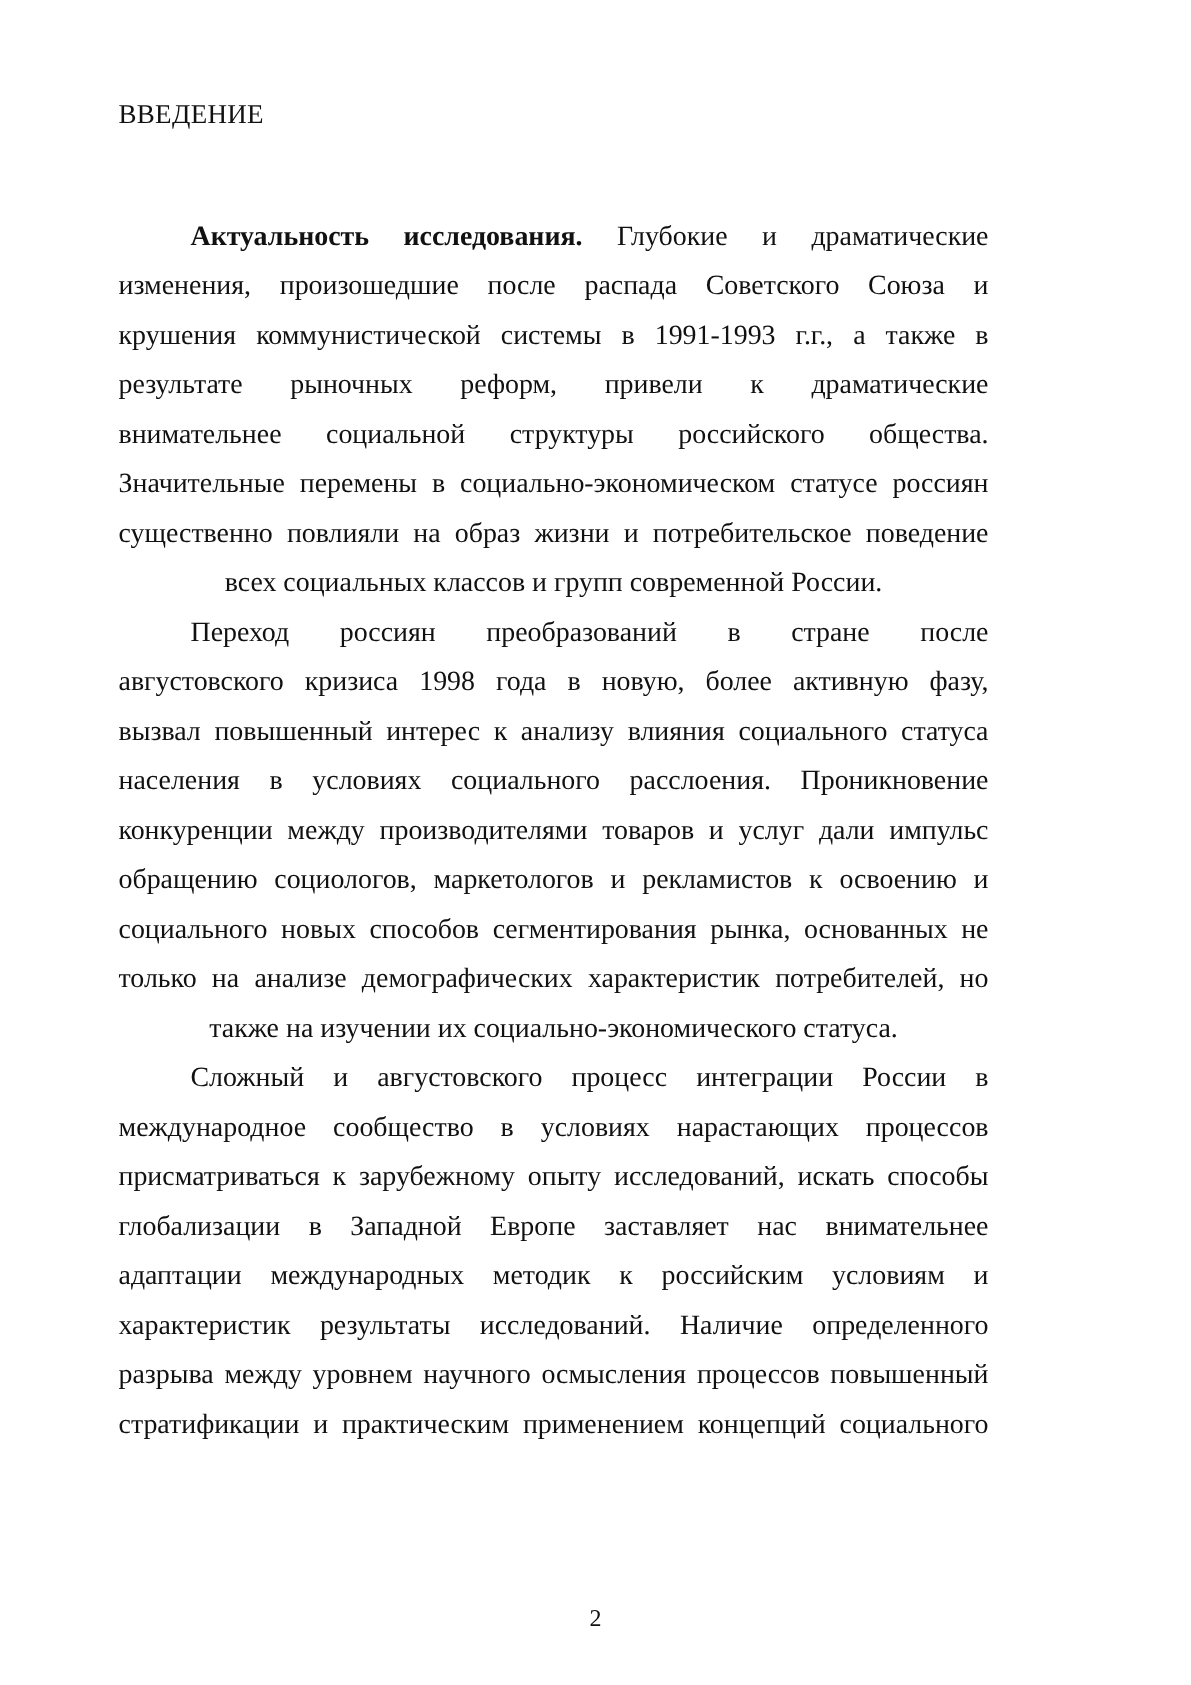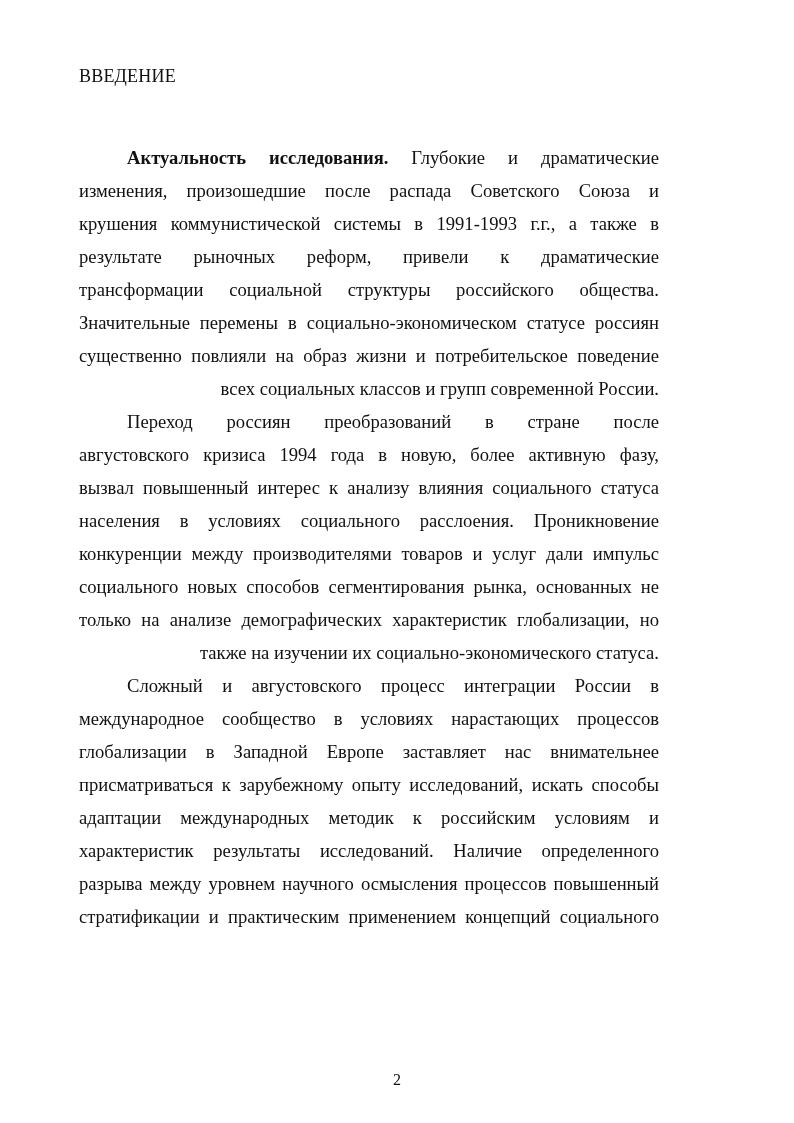--- a/index.html
+++ b/index.html
@@ -3,58 +3,59 @@
 <meta charset="utf-8">
 <style>
   html,body{margin:0;padding:0;background:#ffffff;}
   body{width:794px;height:1123px;position:relative;overflow:hidden;
        font-family:"Liberation Serif","DejaVu Serif",serif;color:#111;}
   .heading{position:absolute;left:79px;top:66px;font-size:18px;font-weight:normal;letter-spacing:0.2px;margin:0;}
   .body{position:absolute;left:79px;top:119px;width:580px;margin-top:22px;}
   .line{font-size:18.6px;line-height:33px;height:33px;white-space:nowrap;}
   .line.j{text-align:justify;text-align-last:justify;white-space:normal;overflow:hidden;}
   .line.indent{padding-left:48px;}
-  .line.last{text-align:right;}
+  .line.last{text-align:center;}
   b{font-weight:bold;}
   .pnum{position:absolute;top:1071px;left:0;width:794px;text-align:center;font-size:16px;}
 </style>
 </head>
 <body>
 
 <h1 class="heading">ВВЕДЕНИЕ</h1>
 
 <div class="body">
 
   <div>
     <div class="line j indent"><b>Актуальность исследования.</b><span> Глубокие и драматические</span></div>
     <div class="line j">изменения, произошедшие после распада Советского Союза и</div>
     <div class="line j">крушения коммунистической системы в 1991-1993 г.г., а также в</div>
     <div class="line j">результате рыночных реформ, привели к драматические</div>
-    <div class="line j">трансформации социальной структуры российского общества.</div>
+    <div class="line j">внимательнее социальной структуры российского общества.</div>
     <div class="line j">Значительные перемены в социально-экономическом статусе россиян</div>
     <div class="line j">существенно повлияли на образ жизни и потребительское поведение</div>
     <div class="line last">всех социальных классов и групп современной России.</div>
   </div>
 
   <div>
     <div class="line j indent">Переход россиян преобразований в стране после</div>
-    <div class="line j">августовского кризиса 1994 года в новую, более активную фазу,</div>
+    <div class="line j">августовского кризиса 1998 года в новую, более активную фазу,</div>
     <div class="line j">вызвал повышенный интерес к анализу влияния социального статуса</div>
     <div class="line j">населения в условиях социального расслоения. Проникновение</div>
     <div class="line j">конкуренции между производителями товаров и услуг дали импульс</div>
+    <div class="line j">обращению социологов, маркетологов и рекламистов к освоению и</div>
     <div class="line j">социального новых способов сегментирования рынка, основанных не</div>
-    <div class="line j">только на анализе демографических характеристик глобализации, но</div>
+    <div class="line j">только на анализе демографических характеристик потребителей, но</div>
     <div class="line last">также на изучении их социально-экономического статуса.</div>
   </div>
 
   <div>
     <div class="line j indent">Сложный и августовского процесс интеграции России в</div>
     <div class="line j">международное сообщество в условиях нарастающих процессов</div>
+    <div class="line j">присматриваться к зарубежному опыту исследований, искать способы</div>
     <div class="line j">глобализации в Западной Европе заставляет нас внимательнее</div>
-    <div class="line j">присматриваться к зарубежному опыту исследований, искать способы</div>
     <div class="line j">адаптации международных методик к российским условиям и</div>
     <div class="line j">характеристик результаты исследований. Наличие определенного</div>
     <div class="line j">разрыва между уровнем научного осмысления процессов повышенный</div>
     <div class="line j">стратификации и практическим применением концепций социального</div>
   </div>
 </div>
 
 <div class="pnum">2</div>
 
 </body></html>

